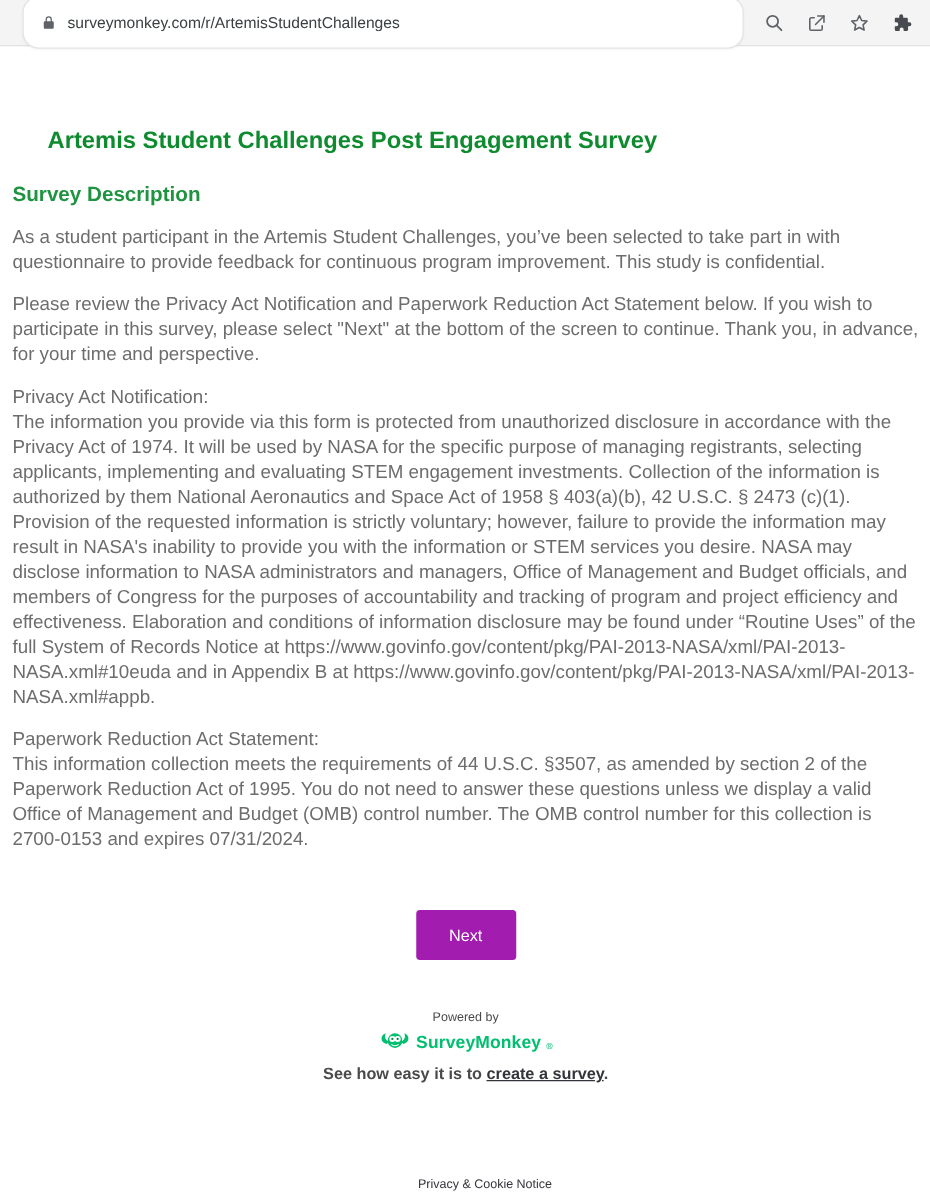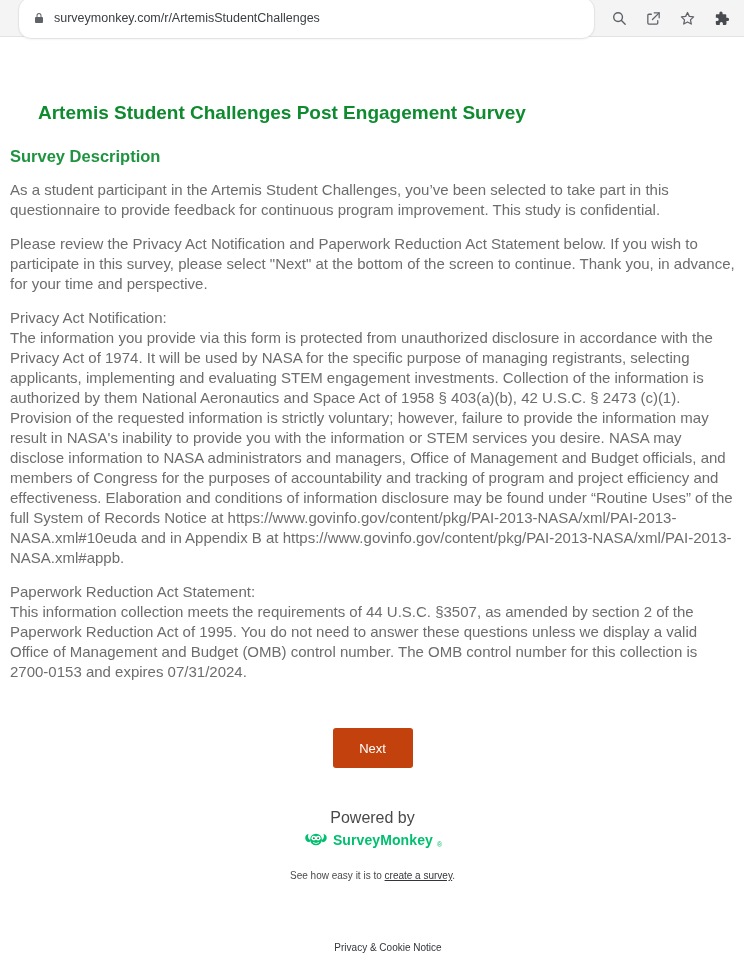--- a/index.html
+++ b/index.html
@@ -19,30 +19,30 @@
   
   .page { padding: 0 9px 0 10px; position: relative; height: 922px; }
   h1.survey-title { padding-top: 65px; font-size: 19px; font-weight: bold; color: #0f8b2f; margin-left: 28px; }
   h2.survey-desc { margin-top: 23px; font-size: 16.5px; font-weight: 700; color: #1f9440; }
   .para { margin-top: 14px; font-size: 15px; line-height: 20px; color: #6d6d6e;
     white-space: pre-line; }
   .para + .para { }
 
   
   .next-wrap { text-align: center; margin-top: 46px; }
-  .next-btn { background: #c2410c; color: #fff; border: none; border-radius: 3px;
+  .next-btn { background: #a21caf; color: #fff; border: none; border-radius: 3px;
     width: 80px; height: 40px; font-size: 13px; font-family: inherit; cursor: pointer; }
 
   
   .sm-footer { margin-top: 30px; text-align: center; }
-  .powered-by { font-size: 16px; color: #494949; margin-top: 41px; }
+  .powered-by { font-size: 10px; color: #494949; margin-top: 41px; }
   .logo-row { margin-top: 4px; display: flex; align-items: flex-end; justify-content: center; gap: 4px; }
   .brand-text { font-size: 14px; color: #00BF6F; font-weight: 700; letter-spacing: 0.1px; }
   .brand-reg { font-size: 7px; color: #00BF6F; vertical-align: top; }
-  .see-how { margin-top: 22px; font-size: 10px; color: #4a4a4a; }
+  .see-how { margin-top: 10px; font-size: 13px; color: #4a4a4a; font-weight: bold; }
   .see-how a { color: #33353a; text-decoration: underline; cursor: pointer; }
   .bottom-link { position: absolute; bottom: 4px; left: 16px; width: 100%; text-align: center; }
   .bottom-link a { font-size: 10px; color: #33353a; text-decoration: none; cursor: pointer; }
 </style>
 </head>
 <body>
 
 <div class="browser-bar">
   <div class="url-pill">
     <span style="display:inline-flex;">
@@ -78,21 +78,21 @@
     </span>
   </div>
 </div>
 
 <div class="page">
 
   <h1 class="survey-title">Artemis Student Challenges Post Engagement Survey</h1>
 
   <h2 class="survey-desc">Survey Description</h2>
 
-  <p class="para">As a student participant in the Artemis Student Challenges, you’ve been selected to take part in this questionnaire to provide feedback for continuous program improvement. This study is confidential.</p>
+  <p class="para">As a student participant in the Artemis Student Challenges, you’ve been selected to take part in with questionnaire to provide feedback for continuous program improvement. This study is confidential.</p>
   <p class="para">Please review the Privacy Act Notification and Paperwork Reduction Act Statement below. If you wish to participate in this survey, please select "Next" at the bottom of the screen to continue. Thank you, in advance, for your time and perspective.</p>
   <p class="para">Privacy Act Notification:
 The information you provide via this form is protected from unauthorized disclosure in accordance with the Privacy Act of 1974. It will be used by NASA for the specific purpose of managing registrants, selecting applicants, implementing and evaluating STEM engagement investments. Collection of the information is authorized by them National Aeronautics and Space Act of 1958 § 403(a)(b), 42 U.S.C. § 2473 (c)(1). Provision of the requested information is strictly voluntary; however, failure to provide the information may result in NASA's inability to provide you with the information or STEM services you desire. NASA may disclose information to NASA administrators and managers, Office of Management and Budget officials, and members of Congress for the purposes of accountability and tracking of program and project efficiency and effectiveness. Elaboration and conditions of information disclosure may be found under “Routine Uses” of the full System of Records Notice at https://www.govinfo.gov/content/pkg/PAI-2013-NASA/xml/PAI-2013-NASA.xml#10euda and in Appendix B at https://www.govinfo.gov/content/pkg/PAI-2013-NASA/xml/PAI-2013-NASA.xml#appb.</p>
   <p class="para">Paperwork Reduction Act Statement:
 This information collection meets the requirements of 44 U.S.C. §3507, as amended by section 2 of the Paperwork Reduction Act of 1995. You do not need to answer these questions unless we display a valid Office of Management and Budget (OMB) control number. The OMB control number for this collection is 2700-0153 and expires 07/31/2024.</p>
 
   <div class="next-wrap">
     <button class="next-btn">Next</button>
   </div>
 

